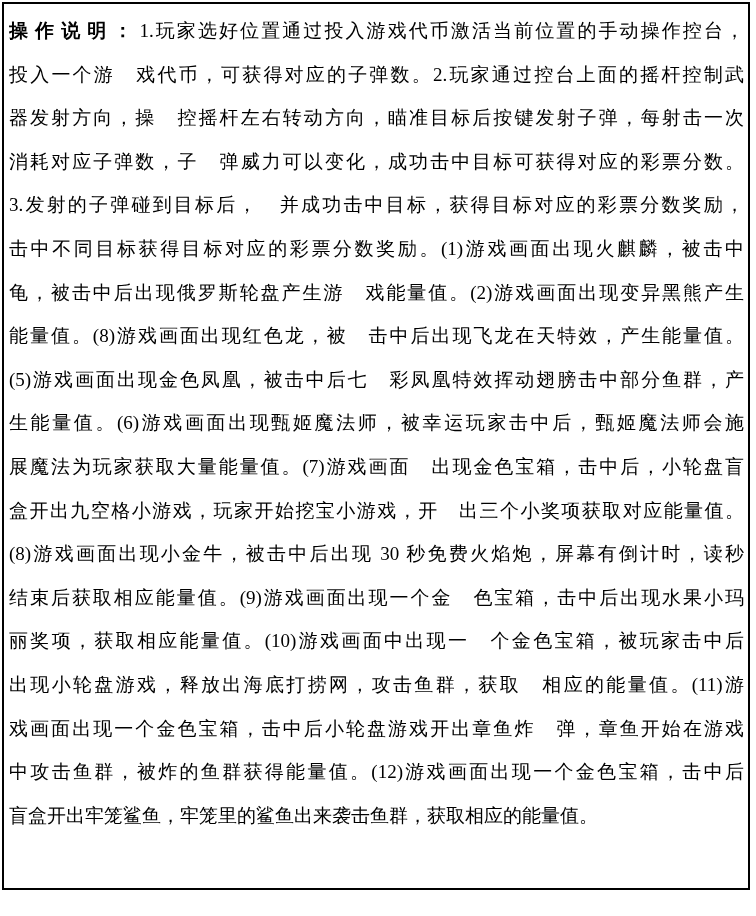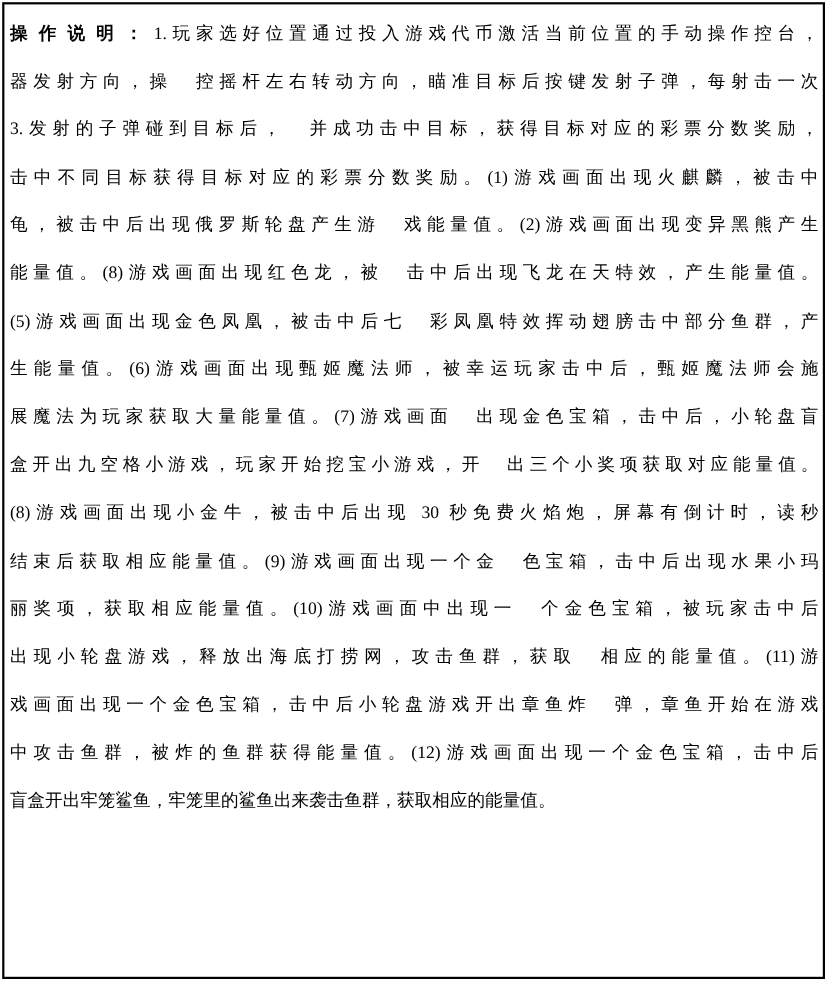--- a/index.html
+++ b/index.html
@@ -23,21 +23,21 @@
     height: 888px;
     box-sizing: border-box;
     border: 2px solid #000000;
     padding: 5px 4px 0 5px;
     background: #ffffff;
   }
   .doc-body {
     width: 100%;
   }
   .line {
-    font-size: 16px;
+    font-size: 19px;
     line-height: 43.6px;
     height: 43.6px;
     color: #000000;
     text-align: justify;
     text-align-last: justify;
     text-justify: auto;
     overflow: hidden;
     white-space: normal;
   }
   .line:last-child {
@@ -49,21 +49,23 @@
     letter-spacing: 5px;
   }
 </style>
 </head>
 <body>
 
 <div class="screen">
   <div class="page">
     <div class="doc-body">
         <div class="line"><span class="heading">操作说明：</span>1.玩家选好位置通过投入游戏代币激活当前位置的手动操作控台，</div>
+        <div class="line">投入一个游　戏代币，可获得对应的子弹数。2.玩家通过控台上面的摇杆控制武</div>
         <div class="line">器发射方向，操　控摇杆左右转动方向，瞄准目标后按键发射子弹，每射击一次</div>
+        <div class="line">消耗对应子弹数，子　弹威力可以变化，成功击中目标可获得对应的彩票分数。</div>
         <div class="line">3.发射的子弹碰到目标后，　并成功击中目标，获得目标对应的彩票分数奖励，</div>
         <div class="line">击中不同目标获得目标对应的彩票分数奖励。(1)游戏画面出现火麒麟，被击中</div>
         <div class="line">龟，被击中后出现俄罗斯轮盘产生游　戏能量值。(2)游戏画面出现变异黑熊产生</div>
         <div class="line">能量值。(8)游戏画面出现红色龙，被　击中后出现飞龙在天特效，产生能量值。</div>
         <div class="line">(5)游戏画面出现金色凤凰，被击中后七　彩凤凰特效挥动翅膀击中部分鱼群，产</div>
         <div class="line">生能量值。(6)游戏画面出现甄姬魔法师，被幸运玩家击中后，甄姬魔法师会施</div>
         <div class="line">展魔法为玩家获取大量能量值。(7)游戏画面　出现金色宝箱，击中后，小轮盘盲</div>
         <div class="line">盒开出九空格小游戏，玩家开始挖宝小游戏，开　出三个小奖项获取对应能量值。</div>
         <div class="line">(8)游戏画面出现小金牛，被击中后出现 30 秒免费火焰炮，屏幕有倒计时，读秒</div>
         <div class="line">结束后获取相应能量值。(9)游戏画面出现一个金　色宝箱，击中后出现水果小玛</div>

